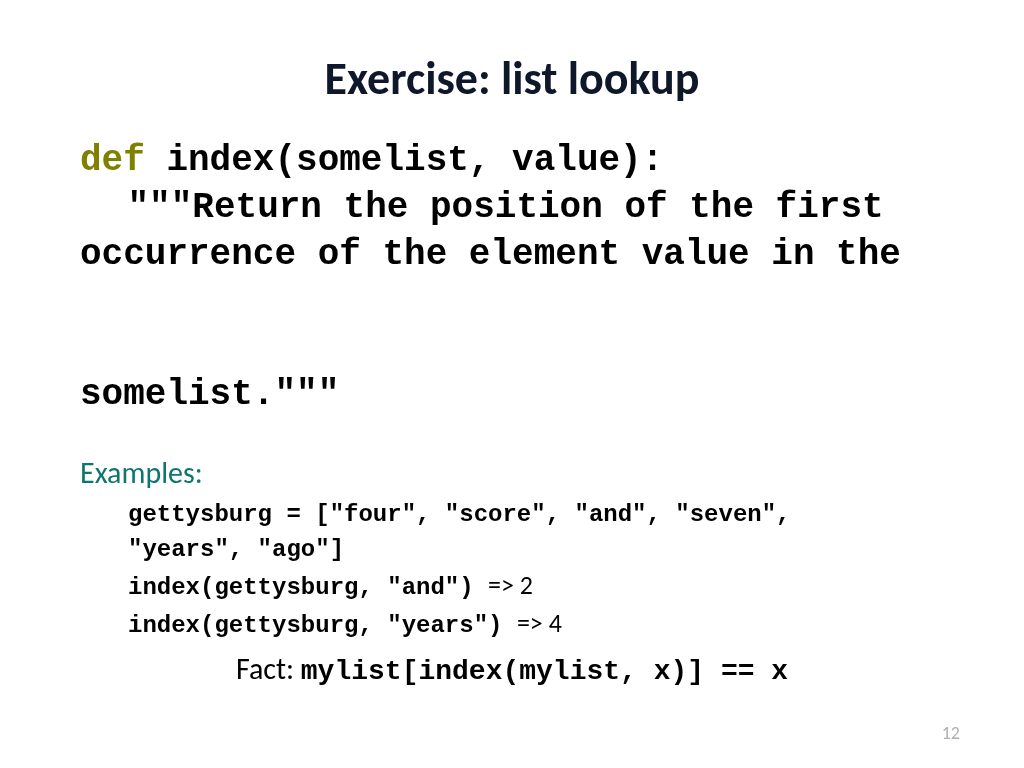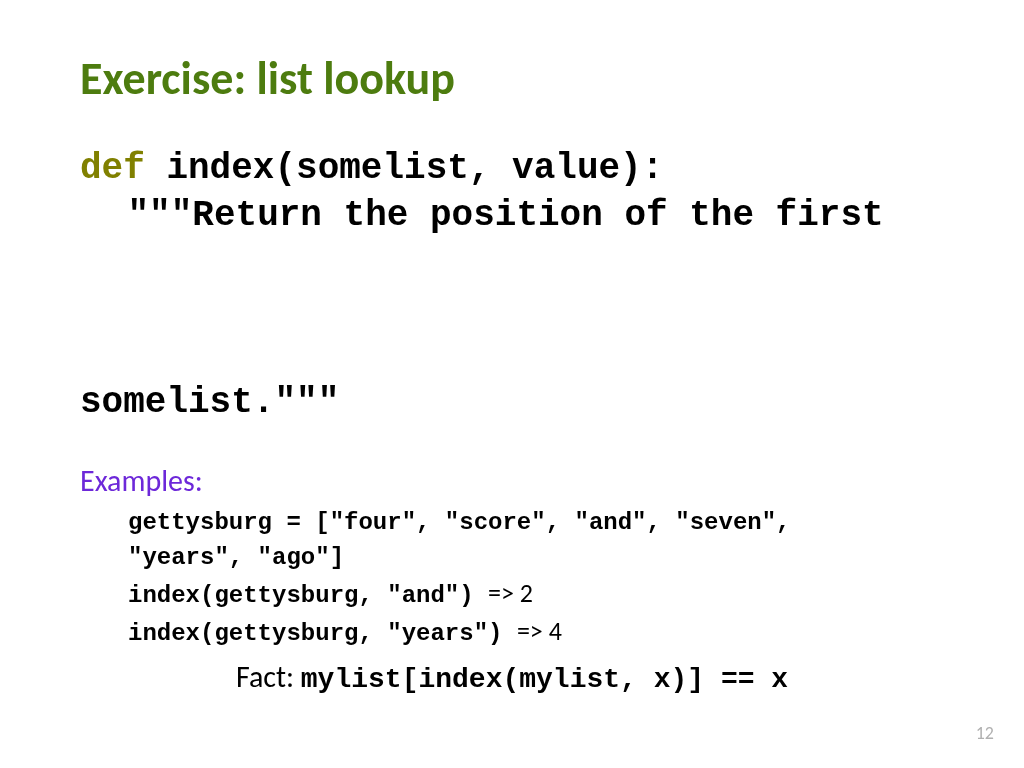--- a/index.html
+++ b/index.html
@@ -9,46 +9,46 @@
     }
     body {
       width: 1024px;
       height: 768px;
       background: #ffffff;
       font-family: Calibri, Arial, sans-serif;
       padding: 50px 80px 30px 80px;
       position: relative;
     }
     .title {
-      text-align: left;
+      text-align: center;
       font-size: 46px;
       font-weight: bold;
-      color: #4d7c0f;
-      margin-bottom: 40px;
+      color: #0f172a;
+      margin-bottom: 32px;
     }
     .code-block {
       font-family: "Courier New", Courier, monospace;
       font-size: 36px;
       font-weight: bold;
       line-height: 1.3;
       color: #000000;
       margin-bottom: 35px;
     }
     .keyword-def {
       color: #808000;
     }
     .docstring-indent {
       display: inline-block;
       width: 2.2ch;
     }
     .examples-label {
       font-family: Calibri, Arial, sans-serif;
       font-size: 30px;
       font-weight: normal;
-      color: #6d28d9;
+      color: #0f766e;
       margin-bottom: 8px;
     }
     .example-lines {
       padding-left: 48px;
     }
     .example-line {
       font-family: "Courier New", Courier, monospace;
       font-size: 24px;
       font-weight: bold;
       color: #000000;
@@ -69,36 +69,36 @@
       text-align: center;
     }
     .fact-code {
       font-family: "Courier New", Courier, monospace;
       font-size: 28px;
       font-weight: bold;
     }
     .page-number {
       position: absolute;
       bottom: 24px;
-      right: 30px;
+      right: 64px;
       color: #b0b0b0;
       font-size: 18px;
       font-family: Calibri, Arial, sans-serif;
       text-align: right;
     }
   </style>
 </head>
 <body>
 
 <h1 class="title">Exercise:  list lookup</h1>
 
 <div class="code-block">
   <span class="keyword-def">def</span><span> index(somelist, value):</span><br>
   <span class="docstring-indent"></span><span>"""Return the position of the first</span><br>
-  <br>
+  <span>occurrence of the element value in the</span><br>
   <br>
   <br>
   <span>somelist."""</span>
 </div>
 
 <div class="examples-label">Examples:</div>
 
 <div class="example-lines">
   <div class="example-line">gettysburg = ["four", "score", "and", "seven",</div>
   <div class="example-line">"years", "ago"]</div>

